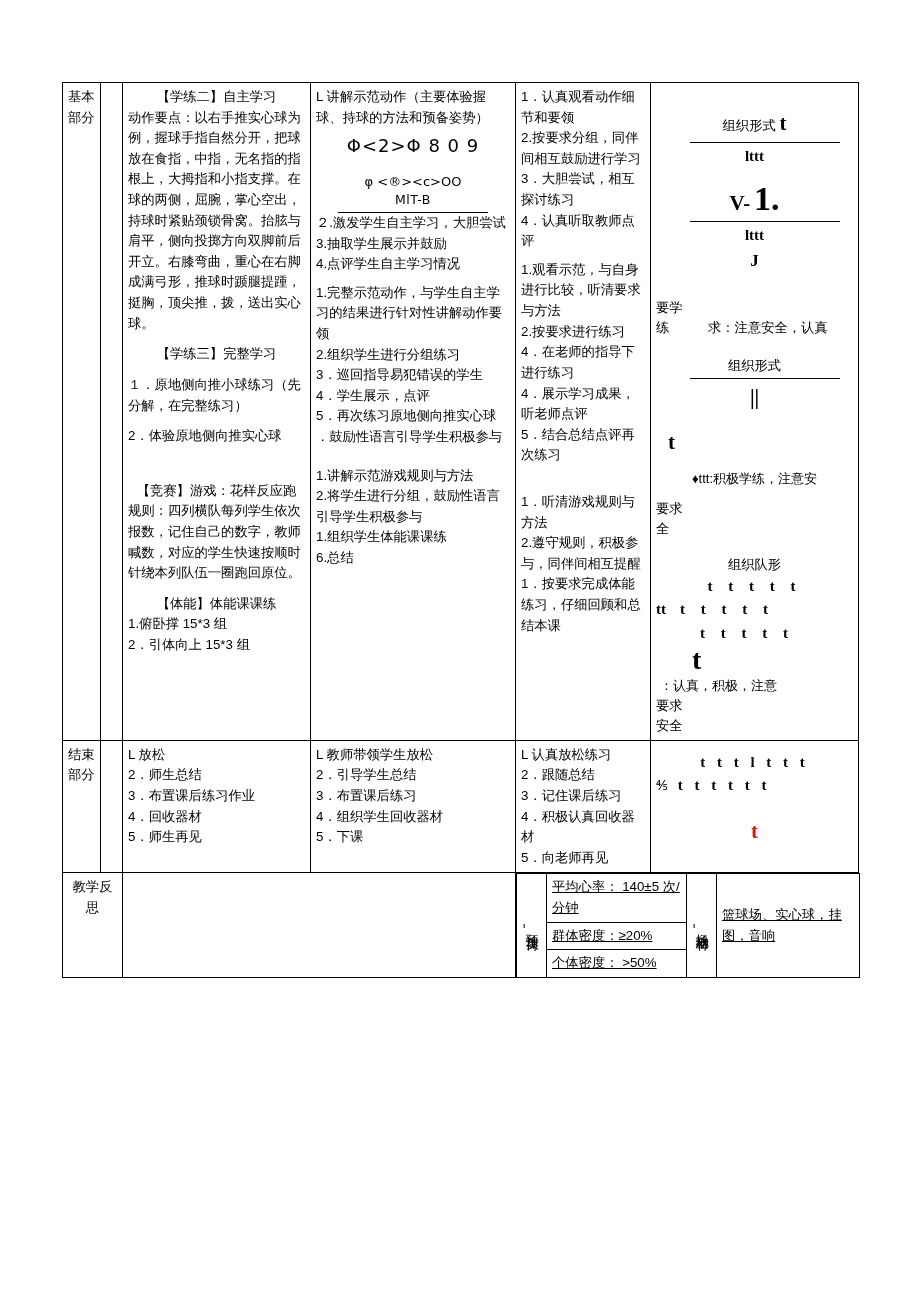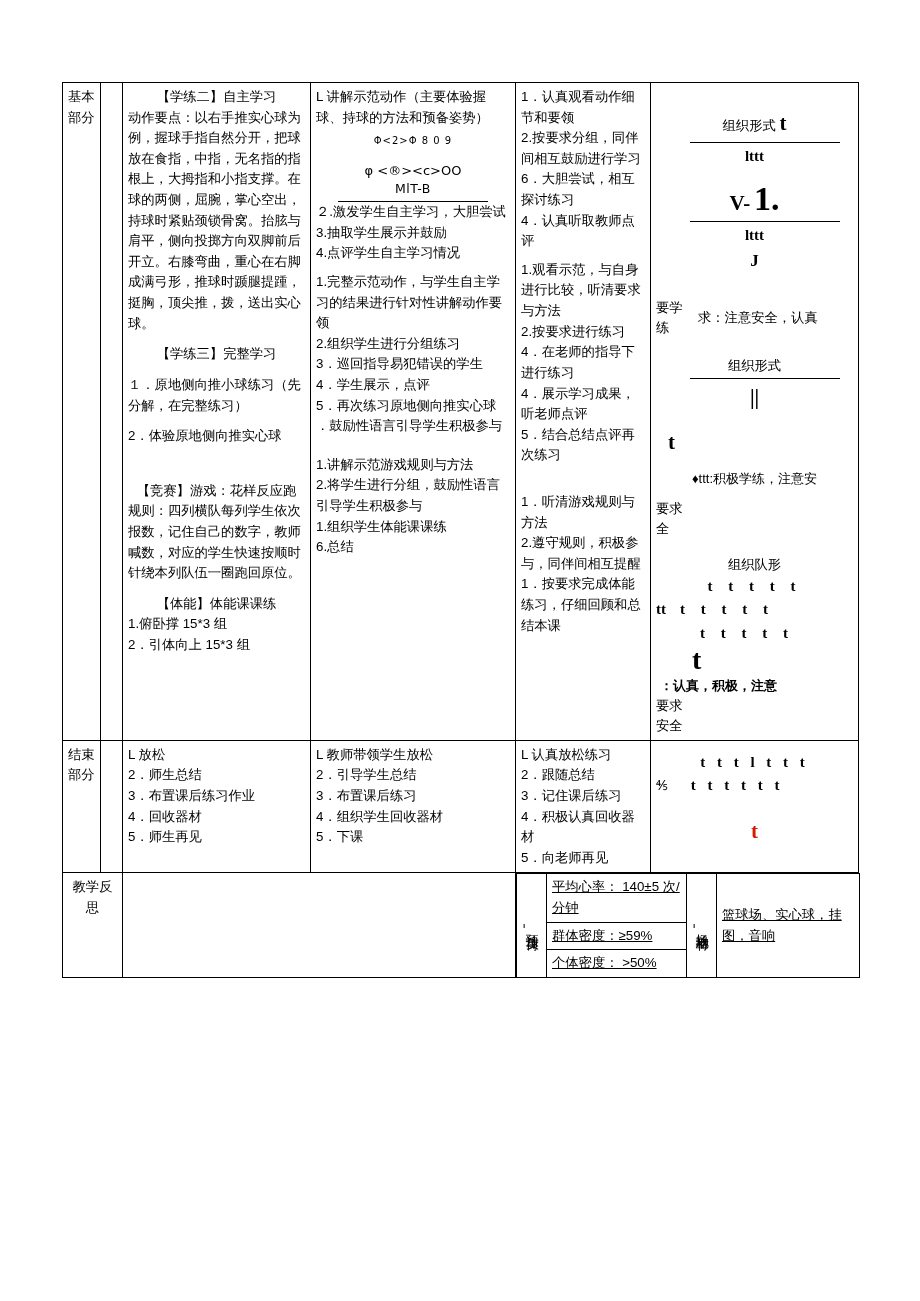--- a/index.html
+++ b/index.html
@@ -57,21 +57,21 @@
   p.t { margin: 0; }
   .gap { height: 10px; }
 
   
   .diagram-c {
     text-align: center;
     font-family: "DejaVu Sans", sans-serif;
     line-height: 1.35;
   }
   .diagram-c .row1 {
-    font-size: 10px;
+    font-size: 18px;
     letter-spacing: 1px;
     margin-top: 6px;
   }
   .diagram-c .row2 {
     font-size: 13px;
     margin-top: 14px;
   }
   .diagram-c .row3 {
     font-size: 12.5px;
     margin-top: 2px;
@@ -204,21 +204,21 @@
         <div style="height:18px;"></div>
         <p class="t">1.讲解示范游戏规则与方法</p>
         <p class="t">2.将学生进行分组，鼓励性语言引导学生积极参与</p>
         <p class="t">1.组织学生体能课课练</p>
         <p class="t">6.总结</p>
       </td>
 
       <td>
         <p class="t">1．认真观看动作细节和要领</p>
         <p class="t">2.按要求分组，同伴间相互鼓励进行学习</p>
-        <p class="t">6．大胆尝试，相互探讨练习</p>
+        <p class="t">3．大胆尝试，相互探讨练习</p>
         <p class="t">4．认真听取教师点评</p>
         <div style="height:8px;"></div>
         <p class="t">1.观看示范，与自身进行比较，听清要求与方法</p>
         <p class="t">2.按要求进行练习</p>
         <p class="t">4．在老师的指导下进行练习</p>
         <p class="t">4．展示学习成果，听老师点评</p>
         <p class="t">5．结合总结点评再次练习</p>
         <div style="height:26px;"></div>
         <p class="t">1．听清游戏规则与方法</p>
         <p class="t">2.遵守规则，积极参与，同伴间相互提醒</p>
@@ -238,21 +238,21 @@
             <span class="big-t">V-</span>
             <span class="arrow-1">1.</span>
           </div>
           <div class="hr-line" style="width:150px;margin-left:34px;"></div>
           <div class="center glyph-row" style="letter-spacing:0;text-align:center;">lttt</div>
           <div class="center big-t" style="font-size:17px;">J</div>
         </div>
 
         <div style="height:24px;"></div>
 
-        <div style="display:flex;align-items:center;gap:8px;">
+        <div style="display:flex;align-items:flex-end;gap:18px;">
           <div class="req-label" style="white-space:pre-line;width:34px;">要学
 练</div>
           <div class="req-label" style="flex:1;">求：注意安全，认真</div>
         </div>
 
         <div style="height:18px;"></div>
 
         <div class="orgblk">
           <div class="org-title" style="text-align:center;">组织形式</div>
           <div class="hr-line" style="width:150px;margin-left:34px;"></div>
@@ -271,21 +271,21 @@
 
         <div class="orgblk">
           <div class="org-title" style="text-align:center;">组织队形</div>
           <div class="center glyph-row">t    t   t   t   t</div>
           <div style="display:flex;align-items:flex-end;">
             <span class="glyph-row" style="letter-spacing:0;">tt</span>
             <span class="glyph-row" style="margin-left:14px;">t   t  t  t  t</span>
           </div>
           <div class="glyph-row" style="margin-left:44px;">t   t  t  t  t</div>
           <div style="margin-left:36px;font-family:'Liberation Serif',serif;font-weight:bold;font-size:28px;line-height:1.1;">t</div>
-          <div style="font-size:13px;margin-left:4px;font-weight:bold;">：认真，积极，注意</div>
+          <div style="font-size:13px;margin-left:4px;">：认真，积极，注意</div>
         </div>
         <div class="req-label" style="white-space:pre-line;">要求
 安全</div>
       </td>
     </tr>
 
     <tr>
       <td class="label-cell">
         <div style="white-space:pre-line;">结束
 部分</div>
@@ -310,21 +310,21 @@
         <p class="t">2．跟随总结</p>
         <p class="t">3．记住课后练习</p>
         <p class="t">4．积极认真回收器材</p>
         <p class="t">5．向老师再见</p>
       </td>
       <td>
         <div style="height:6px;"></div>
         <div class="center glyph-row" style="letter-spacing:4px;">t    t   t  l    t   t   t</div>
         <div style="display:flex;align-items:center;">
           <span style="font-size:14px;">⅘</span>
-          <span class="glyph-row" style="margin-left:23px;letter-spacing:4px;">t   t   t   t   t   t</span>
+          <span class="glyph-row" style="margin-left:10px;letter-spacing:4px;">t   t   t   t   t   t</span>
         </div>
         <div style="height:18px;"></div>
         <div class="center big-t red">t</div>
       </td>
     </tr>
 
     <tr>
       <td colspan="2" class="vcenter center">教学反思</td>
       <td colspan="2" style="height:88px;"></td>
       <td colspan="2" class="nob">
@@ -340,21 +340,21 @@
             <td rowspan="3" class="center smallpad">
               <div class="vert">预计负荷</div>
             </td>
             <td>平均心率：  140±5 次/分钟</td>
             <td rowspan="3" class="center smallpad">
               <div class="vert">场地器材</div>
             </td>
             <td rowspan="3">篮球场、实心球，挂图，音响</td>
           </tr>
           <tr>
-            <td>群体密度：≥59%</td>
+            <td>群体密度：≥20%</td>
           </tr>
           <tr>
             <td>个体密度：  &gt;50%</td>
           </tr>
         </tbody>
             </table>
       </td>
     </tr>
   </tbody>
     </table>

